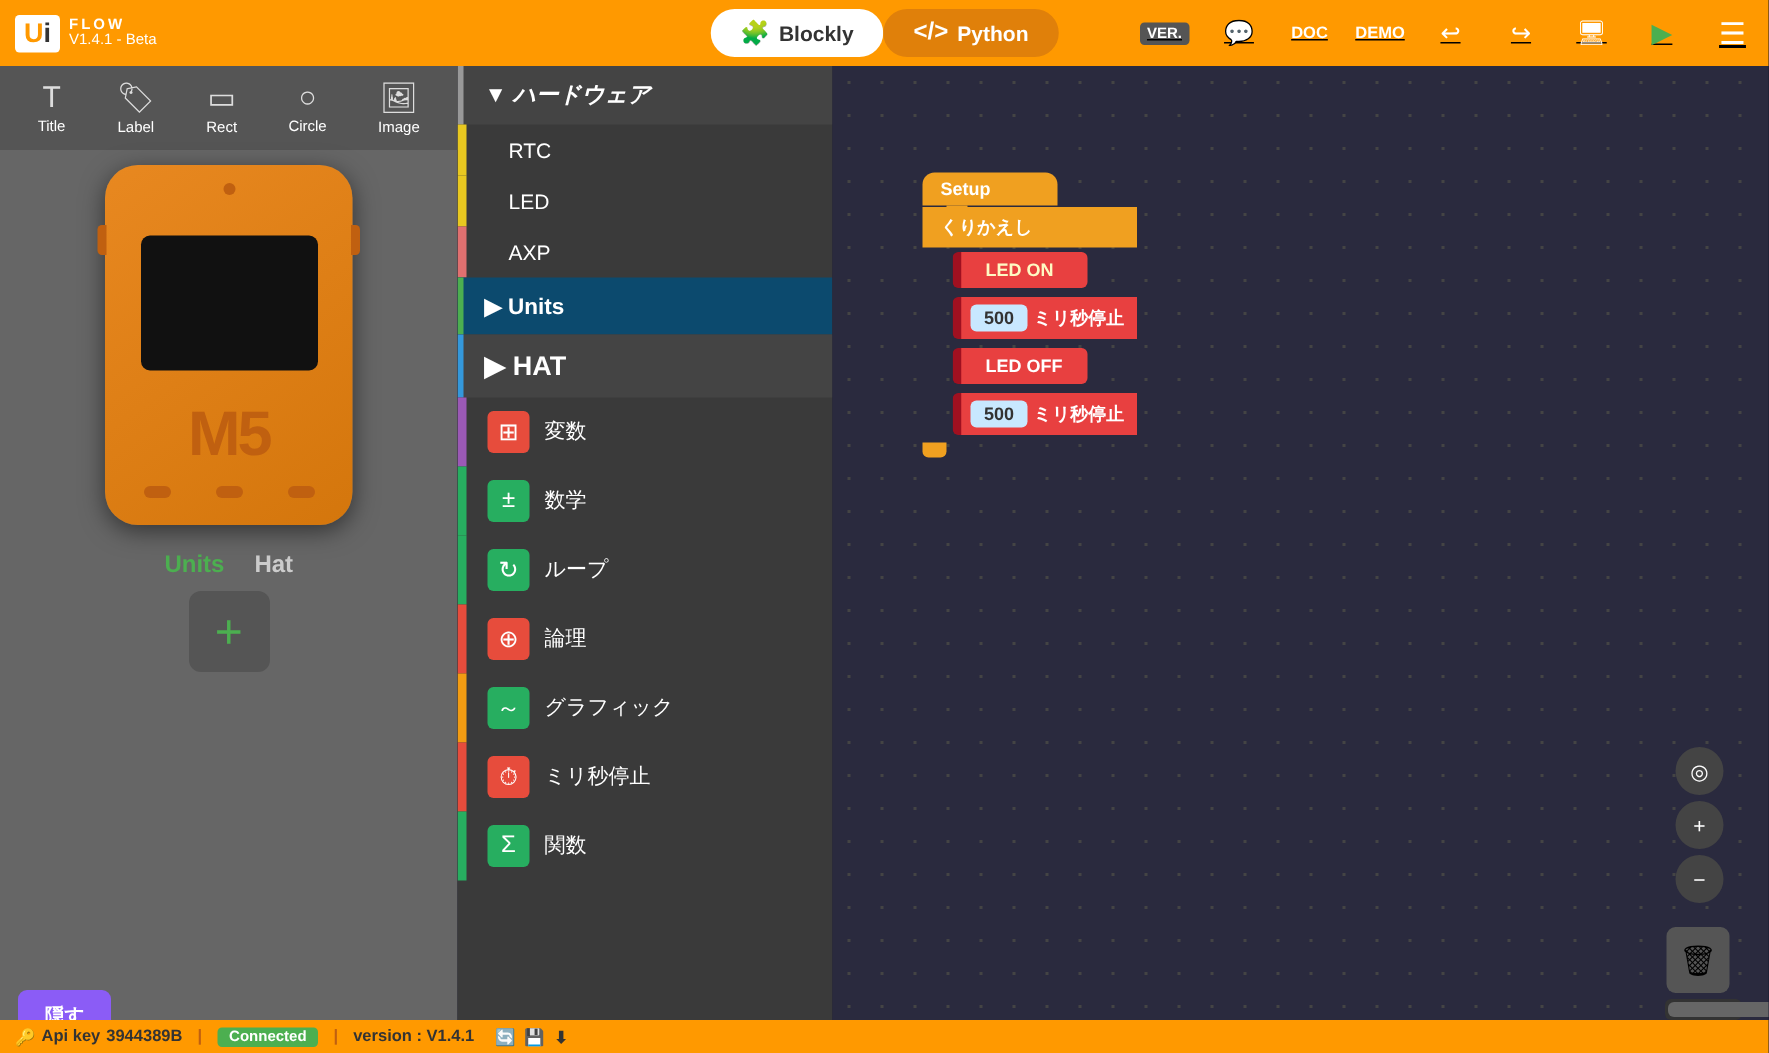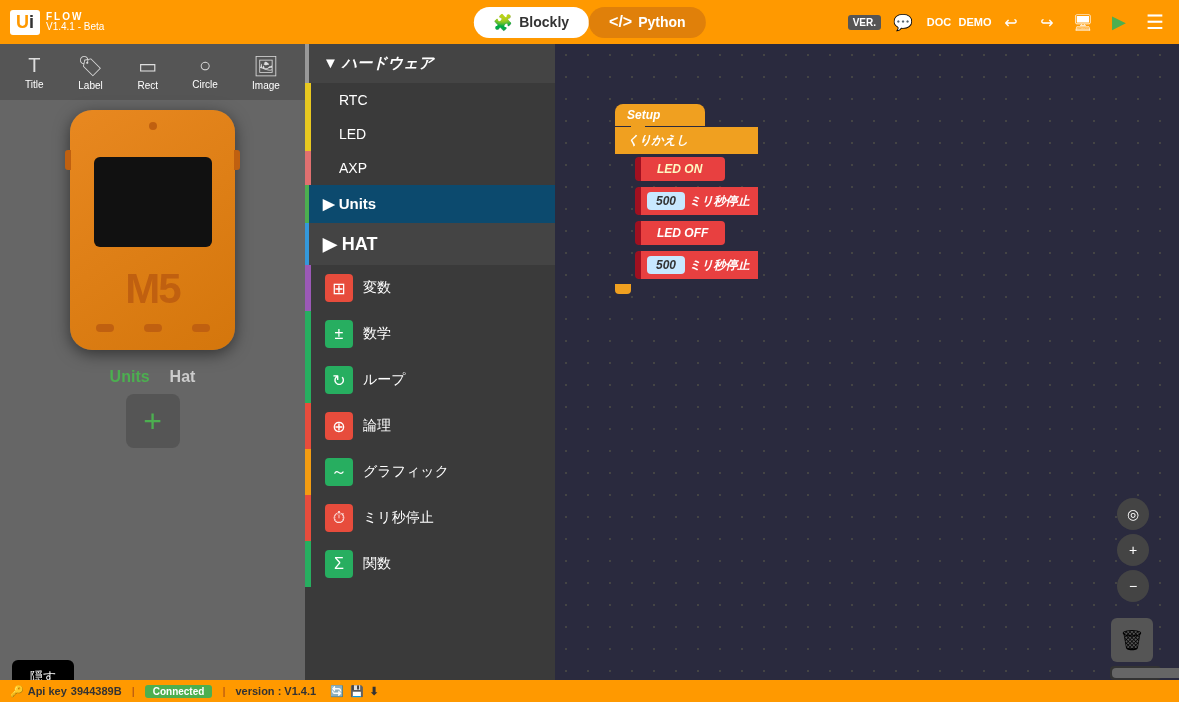--- a/index.html
+++ b/index.html
@@ -12,21 +12,21 @@
     #topbar .logo { display: flex; align-items: center; gap: 4px; }
     #topbar .logo .logo-flow { font-size: 10px; color: #fff; font-weight: 700; letter-spacing: 2px; line-height: 1; }
     #topbar .logo-ver { font-size: 10px; color: #fff; font-weight: 500; }
     #topbar .center-tabs { position: absolute; left: 50%; transform: translateX(-50%); display: flex; gap: 0; }
     .tab-btn {
       display: flex; align-items: center; gap: 6px; padding: 6px 20px; border-radius: 20px; cursor: pointer; font-size: 14px; font-weight: 700; border: none; outline: none;
     }
     .tab-btn.active { background: #fff; color: #333; }
     .tab-btn.inactive { background: #e0800a; color: #fff; }
     .tab-icon { font-size: 16px; }
-    #topbar .right-icons { margin-left: auto; display: flex; align-items: center; gap: 8px; }
+    #topbar .right-icons { margin-left: auto; display: flex; align-items: center; gap: 19px; text-decoration: underline; }
     .top-icon-btn {
       width: 28px; height: 28px; display: flex; align-items: center; justify-content: center; color: #fff; font-size: 16px; cursor: pointer; border-radius: 4px;
     }
     .ver-badge { background: #555; color: #fff; font-size: 10px; font-weight: 700; padding: 2px 5px; border-radius: 3px; }
     .tool-item { display: flex; flex-direction: column; align-items: center; gap: 2px; cursor: pointer; color: #fff; font-size: 10px; }
     .tool-item .tool-icon { font-size: 20px; color: #ddd; }
 
     
     #left-panel {
       position: absolute; top: 44px; left: 0; width: 305px; height: 658px; background: #666; display: flex; flex-direction: column; align-items: center;
@@ -63,21 +63,21 @@
     
     #add-btn-area { margin-top: 8px; }
     .add-btn {
       width: 54px; height: 54px; background: #555; border-radius: 8px; display: flex; align-items: center; justify-content: center;
       font-size: 32px; color: #4caf50; cursor: pointer; border: none;
     }
 
     
     #hide-btn-area { margin-top: auto; margin-bottom: 8px; width: 100%; display: flex; justify-content: flex-start; padding-left: 12px; }
     .hide-btn {
-      background: #000000; color: #fff; font-size: 13px; font-weight: 400; padding: 8px 18px; border-radius: 6px; cursor: pointer; border: none;
+      background: #8b5cf6; color: #fff; font-size: 13px; font-weight: 700; padding: 8px 18px; border-radius: 6px; cursor: pointer; border: none;
     }
 
     
     #mid-sidebar {
       position: absolute; top: 44px; left: 305px; width: 250px; height: 658px; background: #3a3a3a; overflow-y: auto; overflow-x: hidden;
     }
     .sidebar-section-header {
       display: flex; align-items: center; gap: 6px; padding: 10px 14px; background: #444; color: #fff; font-size: 15px; font-weight: 700; cursor: pointer; border-left: 4px solid transparent;
     }
     .sidebar-section-header.hardware { border-left-color: #999; font-style: italic; }
@@ -117,21 +117,21 @@
 
     
     #main-canvas {
       position: absolute; top: 44px; left: 555px; right: 0; bottom: 0; background: #2a2a3e;
       background-image: radial-gradient(circle, #444 1px, transparent 1px);
       background-size: 22px 22px;
       overflow: hidden;
     }
 
     
-    .block-group { position: absolute; top: 60px; left: 60px; font-style: italic; }
+    .block-group { position: absolute; top: 71px; left: 60px; }
 
     
     #canvas-controls {
       position: absolute; right: 30px; bottom: 100px; display: flex; flex-direction: column; gap: 4px;
     }
     .ctrl-btn {
       width: 32px; height: 32px; border-radius: 50%; background: #444; color: #fff; border: none; cursor: pointer; display: flex; align-items: center; justify-content: center; font-size: 14px;
     }
     #trash-btn {
       position: absolute; right: 26px; bottom: 40px; width: 42px; height: 44px; background: #555; border-radius: 6px; display: flex; align-items: center; justify-content: center; font-size: 20px; cursor: pointer;

